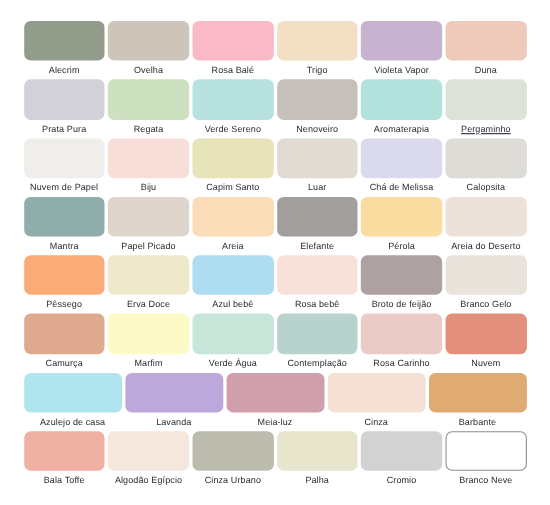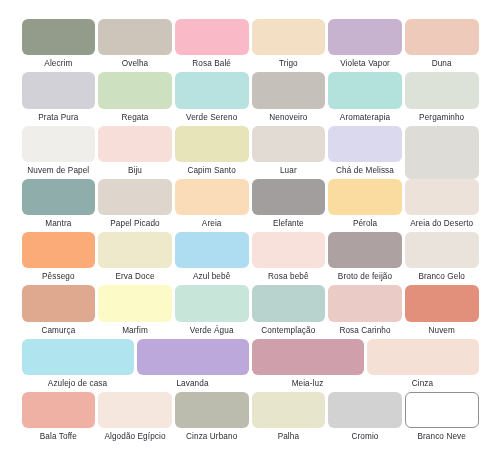--- a/index.html
+++ b/index.html
@@ -104,21 +104,21 @@
       <div class="swatch-cell">
         <div class="swatch-chip" style="background-color: rgb(198, 192, 187);"></div>
         <div class="swatch-label" style="color: rgb(43, 43, 53);">Nenoveiro</div>
       </div>
       <div class="swatch-cell">
         <div class="swatch-chip" style="background-color: rgb(179, 226, 221);"></div>
         <div class="swatch-label" style="color: rgb(43, 43, 53);">Aromaterapia</div>
       </div>
       <div class="swatch-cell">
         <div class="swatch-chip" style="background-color: rgb(221, 226, 217);"></div>
-        <div class="swatch-label" style="color: rgb(43, 43, 53);">Pergaminho</div>
+        <div class="swatch-label" style="color: rgb(43, 43, 53); text-decoration: underline;">Pergaminho</div>
       </div>
     </div>
     <div class="palette-row">
       <div class="swatch-cell">
         <div class="swatch-chip" style="background-color: rgb(239, 238, 234);"></div>
         <div class="swatch-label" style="color: rgb(43, 43, 53);">Nuvem de Papel</div>
       </div>
       <div class="swatch-cell">
         <div class="swatch-chip" style="background-color: rgb(247, 222, 217);"></div>
         <div class="swatch-label" style="color: rgb(43, 43, 53);">Biju</div>
@@ -130,20 +130,21 @@
       <div class="swatch-cell">
         <div class="swatch-chip" style="background-color: rgb(226, 219, 211);"></div>
         <div class="swatch-label" style="color: rgb(43, 43, 53);">Luar</div>
       </div>
       <div class="swatch-cell">
         <div class="swatch-chip" style="background-color: rgb(219, 217, 237);"></div>
         <div class="swatch-label" style="color: rgb(43, 43, 53);">Chá de Melissa</div>
       </div>
       <div class="swatch-cell">
         <div class="swatch-chip" style="background-color: rgb(221, 220, 215);"></div>
+        <div class="swatch-label" style="color: rgb(43, 43, 53);">Calopsita</div>
       </div>
     </div>
     <div class="palette-row">
       <div class="swatch-cell">
         <div class="swatch-chip" style="background-color: rgb(143, 173, 170);"></div>
         <div class="swatch-label" style="color: rgb(43, 43, 53);">Mantra</div>
       </div>
       <div class="swatch-cell">
         <div class="swatch-chip" style="background-color: rgb(222, 213, 205);"></div>
         <div class="swatch-label" style="color: rgb(43, 43, 53);">Papel Picado</div>
@@ -226,20 +227,24 @@
         <div class="swatch-chip" style="background-color: rgb(189, 168, 220);"></div>
         <div class="swatch-label" style="color: rgb(43, 43, 53); text-align: center;">Lavanda</div>
       </div>
       <div class="swatch-cell">
         <div class="swatch-chip" style="background-color: rgb(207, 160, 171);"></div>
         <div class="swatch-label" style="color: rgb(43, 43, 53);">Meia-luz</div>
       </div>
       <div class="swatch-cell">
         <div class="swatch-chip" style="background-color: rgb(245, 224, 213);"></div>
         <div class="swatch-label" style="color: rgb(43, 43, 53);">Cinza</div>
+      </div>
+      <div class="swatch-cell">
+        <div class="swatch-chip" style="background-color: rgb(224, 171, 114);"></div>
+        <div class="swatch-label" style="color: rgb(43, 43, 53);">Barbante</div>
       </div>
     </div>
     <div class="palette-row">
       <div class="swatch-cell">
         <div class="swatch-chip" style="background-color: rgb(239, 177, 164);"></div>
         <div class="swatch-label" style="color: rgb(43, 43, 53);">Bala Toffe</div>
       </div>
       <div class="swatch-cell">
         <div class="swatch-chip" style="background-color: rgb(245, 230, 222);"></div>
         <div class="swatch-label" style="color: rgb(43, 43, 53);">Algodão Egípcio</div>

